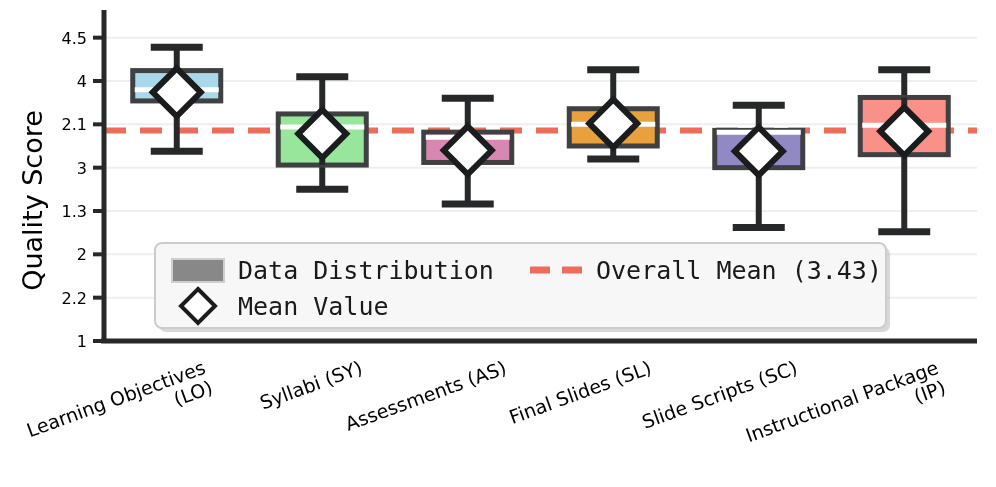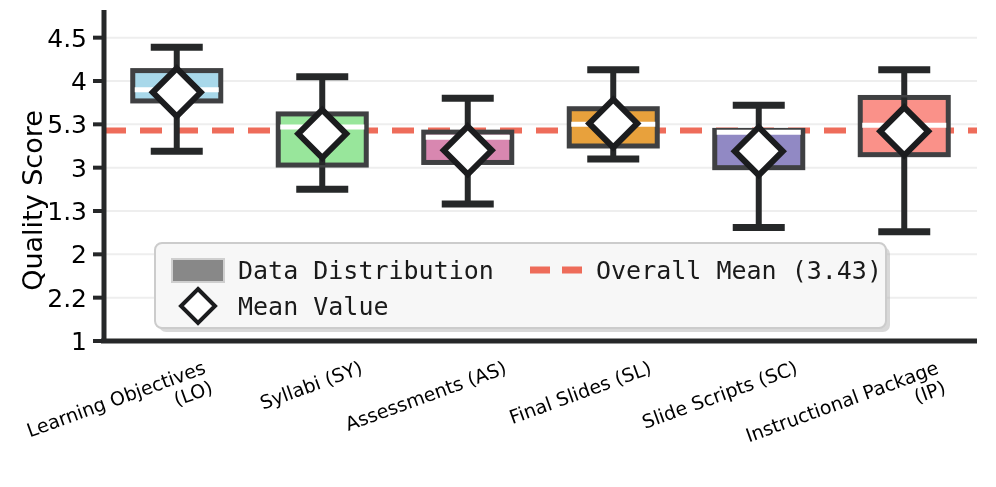--- a/index.html
+++ b/index.html
@@ -30,21 +30,21 @@
     transform-origin: center center;
     font-size: 27px;
     color: #000000;
     font-family: "DejaVu Sans", sans-serif;
     white-space: nowrap;
   }
   .ytick-label {
     position: absolute;
     right: 4px;
     text-align: right;
-    font-size: 25px;
+    font-size: 16px;
     color: #000000;
     transform: translateY(-50%);
     font-family: "DejaVu Sans", sans-serif;
   }
   .xtick-label {
     position: absolute;
     font-size: 19px;
     color: #000000;
     white-space: pre;
     transform-origin: right top;
@@ -61,21 +61,21 @@
 <div id="figure">
 
   <div class="ylabel">Quality Score</div>
 
   <div id="ytick-labels">
       <div class="ytick-label" style="top: 341px; left: 0px; width: 87px;">1</div>
       <div class="ytick-label" style="top: 297.667px; left: 0px; width: 87px;">2.2</div>
       <div class="ytick-label" style="top: 254.333px; left: 0px; width: 87px;">2</div>
       <div class="ytick-label" style="top: 211px; left: 0px; width: 87px;">1.3</div>
       <div class="ytick-label" style="top: 167.667px; left: 0px; width: 87px;">3</div>
-      <div class="ytick-label" style="top: 124.333px; left: 0px; width: 87px;">5.3</div>
+      <div class="ytick-label" style="top: 124.333px; left: 0px; width: 87px;">2.1</div>
       <div class="ytick-label" style="top: 81px; left: 0px; width: 87px;">4</div>
       <div class="ytick-label" style="top: 37.6667px; left: 0px; width: 87px;">4.5</div>
     </div>
 
   <svg id="plot" width="996" height="487">
       <g>
         <line x1="104" x2="977" y1="341" y2="341" stroke="#eeeeee" stroke-width="2"></line>
         <line x1="104" x2="977" y1="297.6666666666667" y2="297.6666666666667" stroke="#eeeeee" stroke-width="2"></line>
         <line x1="104" x2="977" y1="254.33333333333331" y2="254.33333333333331" stroke="#eeeeee" stroke-width="2"></line>
         <line x1="104" x2="977" y1="211" y2="211" stroke="#eeeeee" stroke-width="2"></line>

